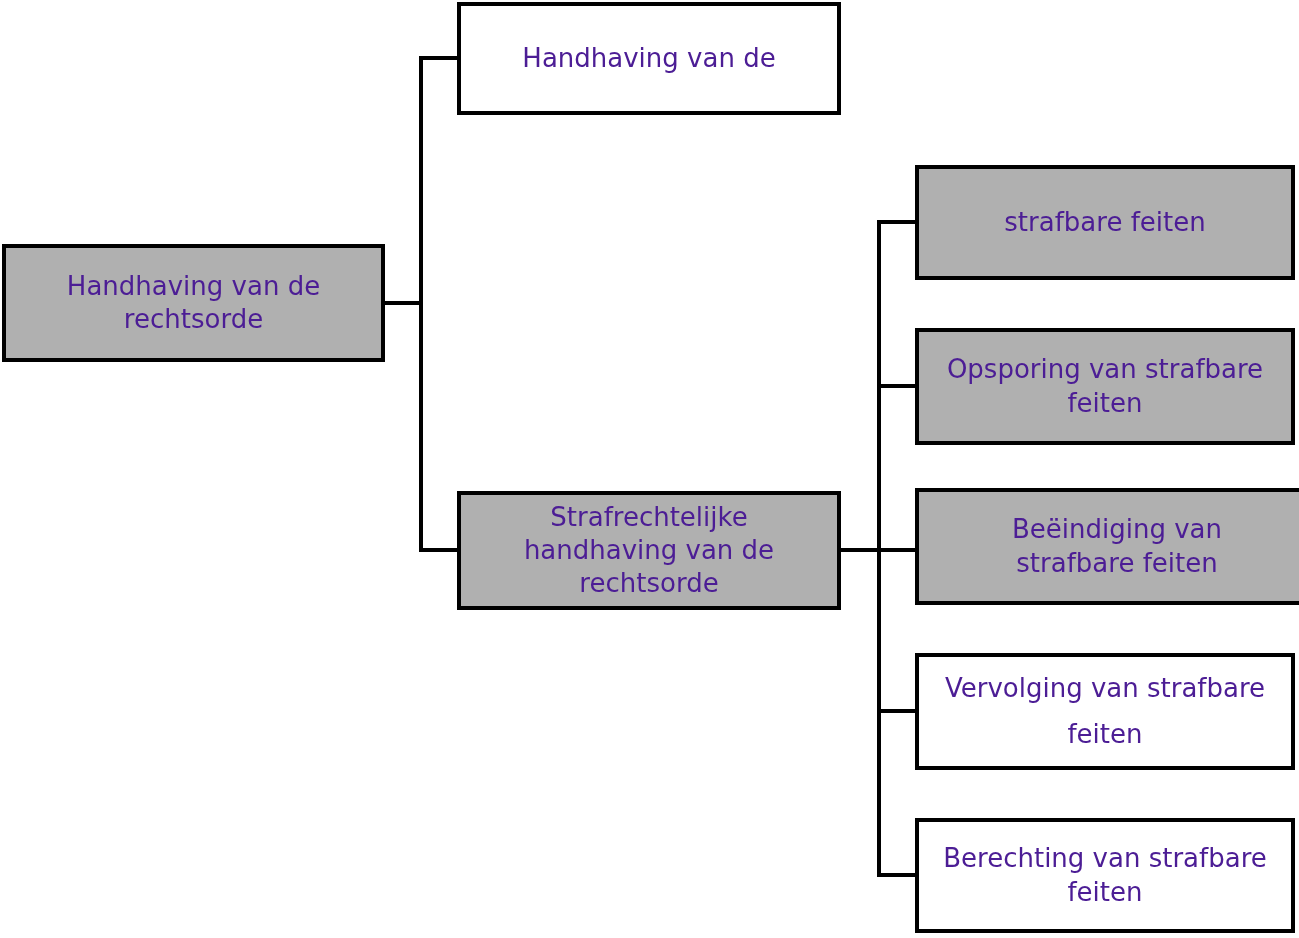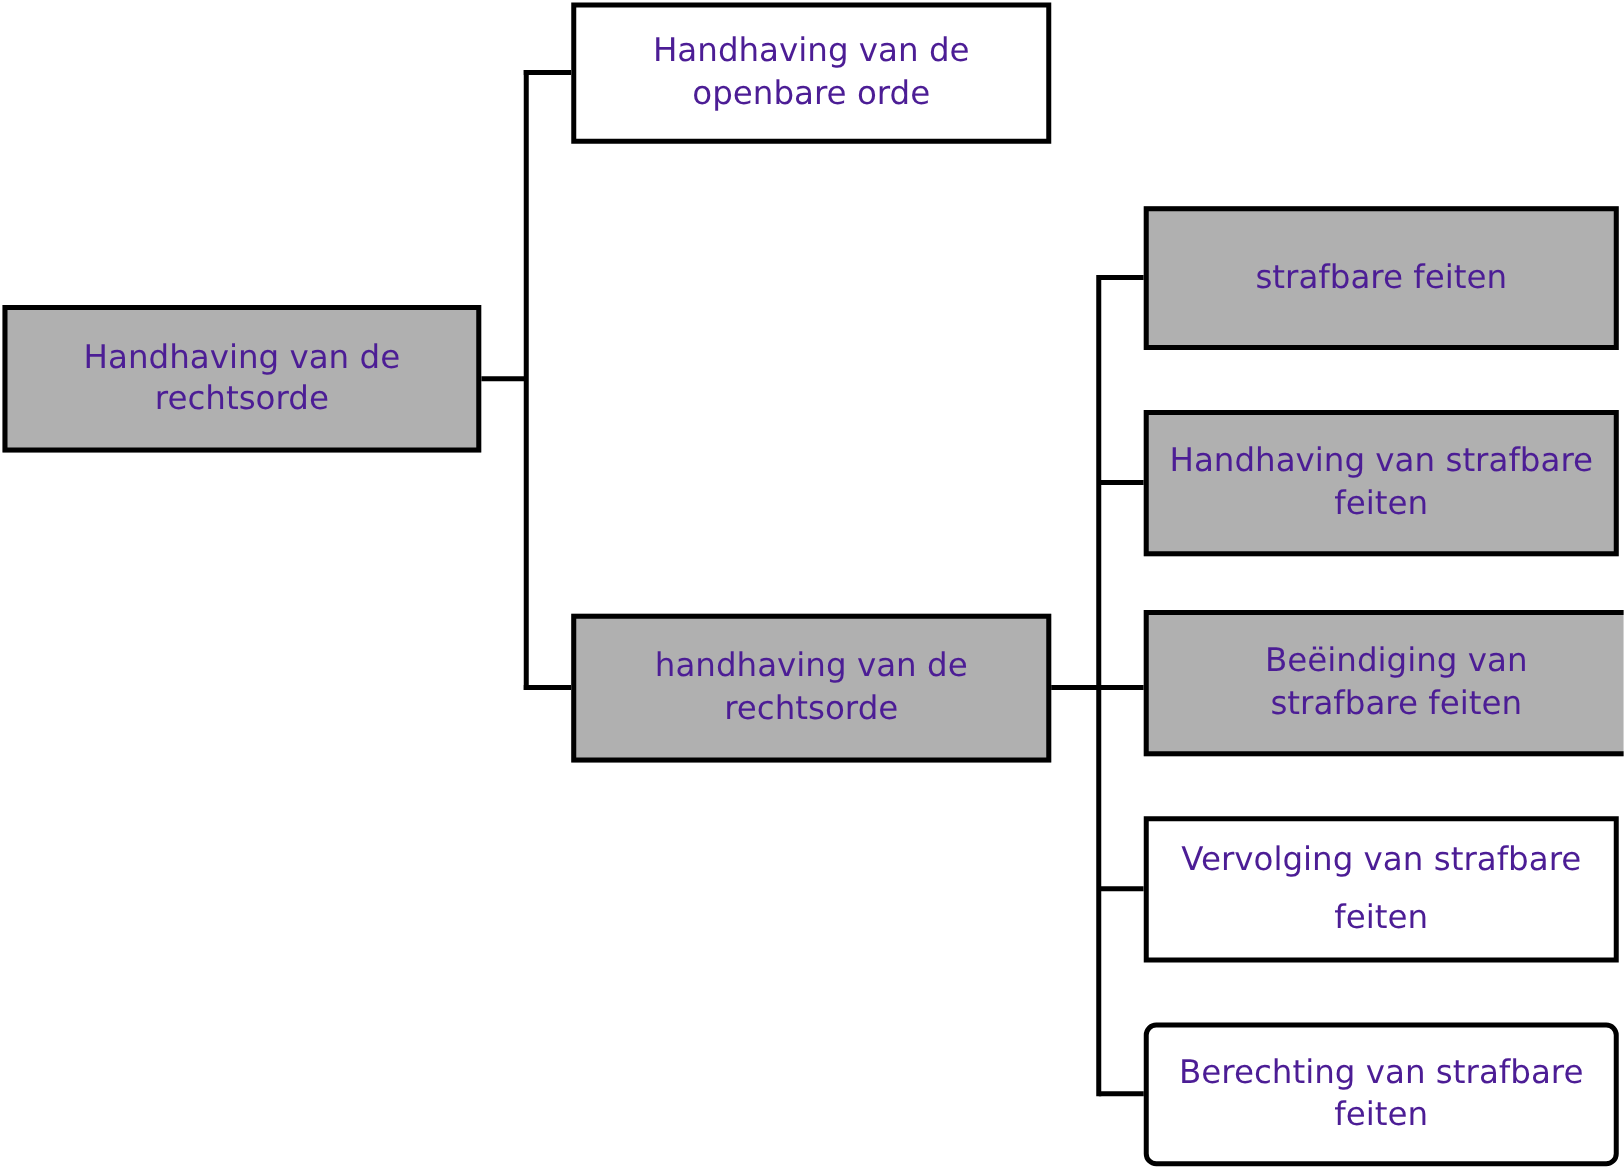--- a/index.html
+++ b/index.html
@@ -61,45 +61,45 @@
   <div class="line" style="left: 879px; top: 709px; width: 36px; height: 4px; background-color: rgb(0, 0, 0);"></div>
   <div class="line" style="left: 879px; top: 873px; width: 36px; height: 4px; background-color: rgb(0, 0, 0);"></div>
 
   <div class="node n-root" style="background-color: rgb(176, 176, 176);">
     <span class="tline">Handhaving van de</span>
     <span class="tline">rechtsorde</span>
   </div>
 
   <div class="node n-openbare" style="background-color: rgb(255, 255, 255);">
     <span class="tline">Handhaving van de</span>
-    <span class="tline">openbare orde</span>
   </div>
 
   <div class="node n-straf" style="background-color: rgb(176, 176, 176);">
+    <span class="tline">Strafrechtelijke</span>
     <span class="tline">handhaving van de</span>
     <span class="tline">rechtsorde</span>
   </div>
 
   <div class="node n-voorkomen" style="background-color: rgb(176, 176, 176);">
     <span class="tline">strafbare feiten</span>
   </div>
 
   <div class="node n-opsporing" style="background-color: rgb(176, 176, 176);">
-    <span class="tline">Handhaving van strafbare</span>
+    <span class="tline">Opsporing van strafbare</span>
     <span class="tline">feiten</span>
   </div>
 
   <div class="node n-beeindiging" style="background-color: rgb(176, 176, 176);">
     <span class="tline">Beëindiging van</span>
     <span class="tline">strafbare feiten</span>
   </div>
 
   <div class="node n-vervolging" style="background-color: rgb(255, 255, 255); gap: 12px;">
     <span class="tline">Vervolging van strafbare</span>
     <span class="tline">feiten</span>
   </div>
 
-  <div class="node n-berechting" style="background-color: rgb(255, 255, 255); border-radius: 10px;">
+  <div class="node n-berechting" style="background-color: rgb(255, 255, 255);">
     <span class="tline">Berechting van strafbare</span>
     <span class="tline">feiten</span>
   </div>
 
 </div>
 
 </body></html>

